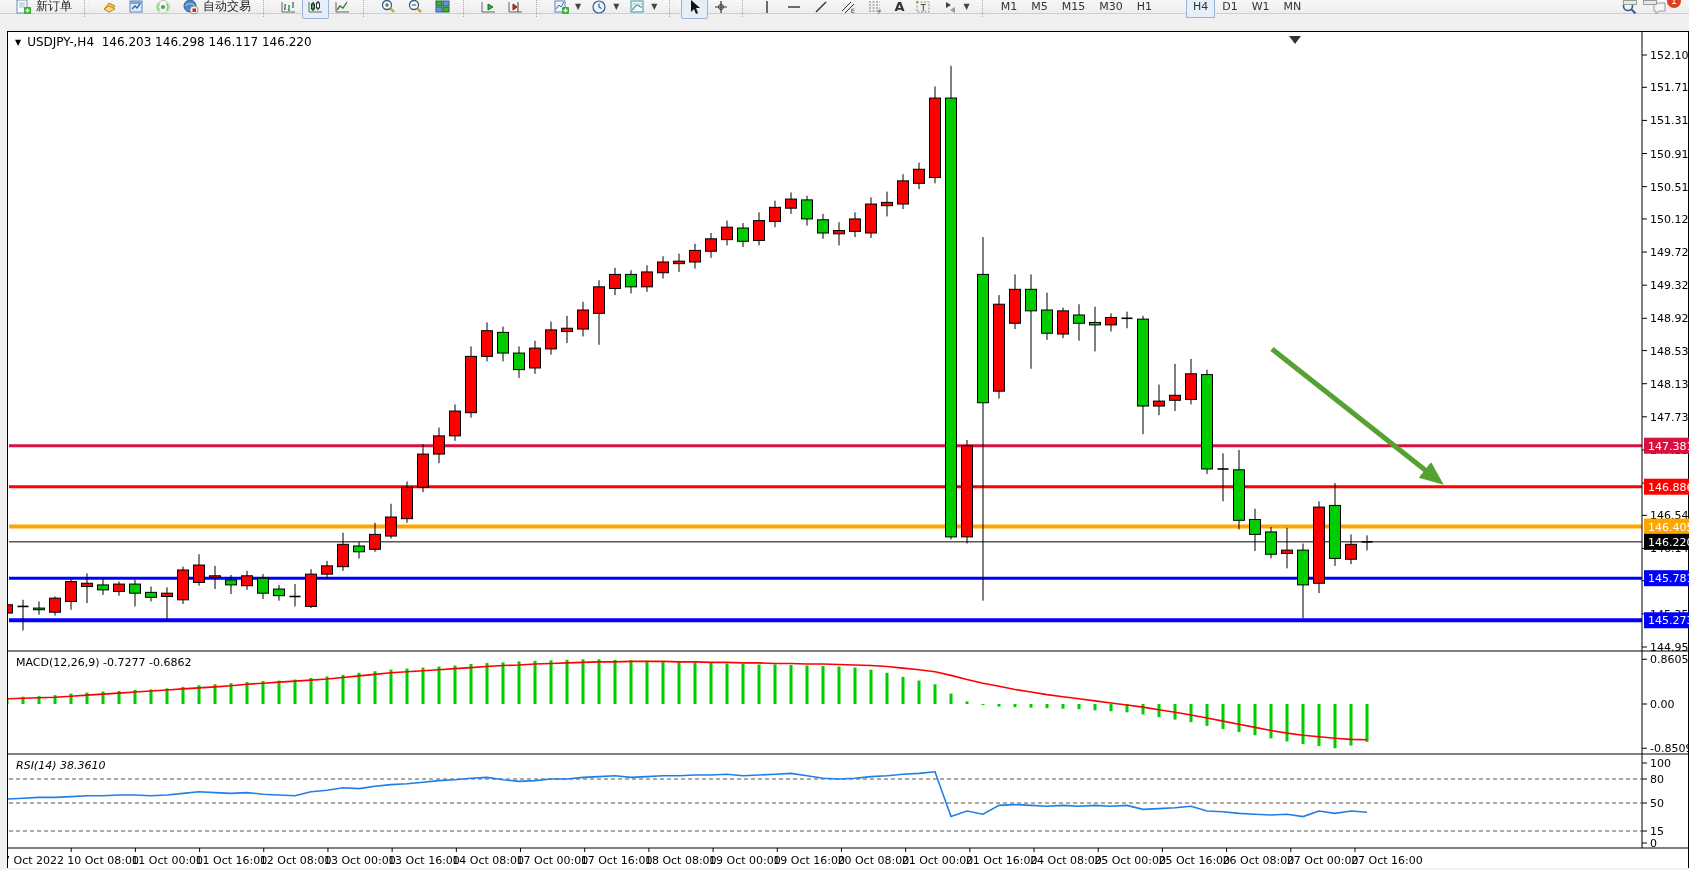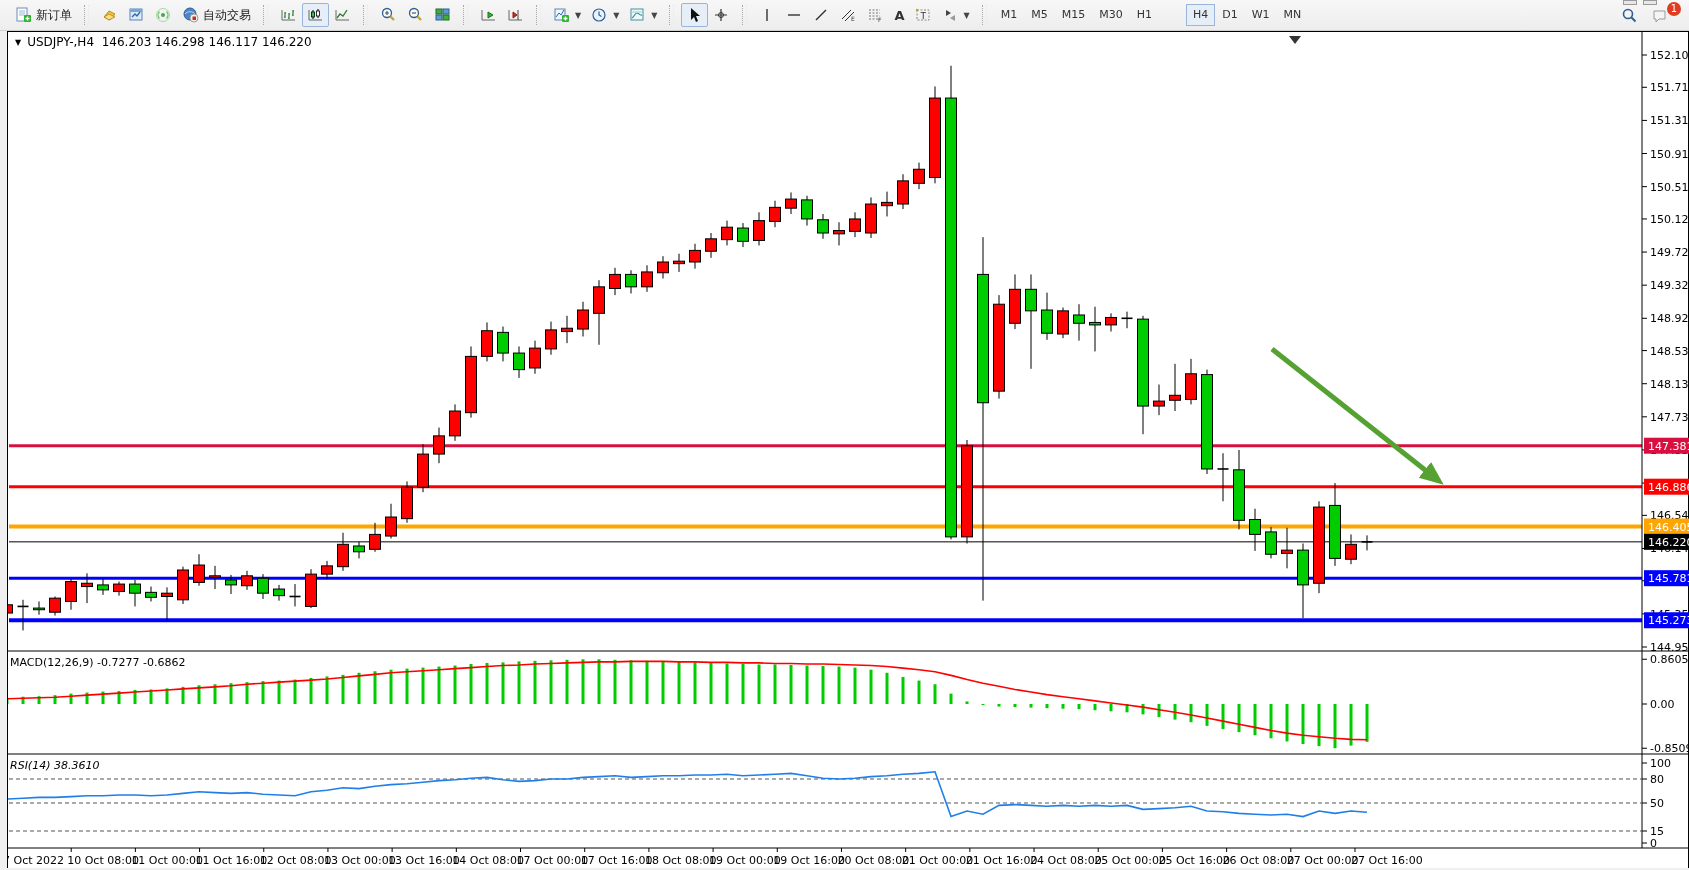--- a/index.html
+++ b/index.html
@@ -1,20 +1,20 @@
 <!DOCTYPE html>
 <html><head>
 <meta charset="utf-8">
 <style>
   * { margin:0; padding:0; box-sizing:border-box; }
   html,body { width:1689px; height:870px; overflow:hidden; background:#f0f0f0;
     font-family:"DejaVu Sans","Liberation Sans",sans-serif; }
 
   
-  .toolbar { position:absolute; left:0; top:0; width:1689px; height:31px;
+  .toolbar { position:absolute; left:0; top:0; width:1689px; height:14px;
     background:linear-gradient(#f7f7f7,#ededed); border-bottom:1px solid #cfcfcf;
     display:flex; align-items:center; padding:0 6px; }
   .tgroup { display:flex; align-items:center; height:100%; padding:0 4px; }
   .tsep { width:5px; height:20px; margin:0 3px; border-left:1px dotted #a8a8a8; border-right:1px dotted #e9e9e9; }
   .tbtn { display:flex; align-items:center; gap:4px; padding:2px 4px; height:24px;
     border:1px solid transparent; border-radius:2px; cursor:default; color:#222; font-size:12px; }
   .tbtn.pressed { border:1px solid #9ab5d9; background:#e6eef8; }
   .tbtn .drop { font-size:8px; color:#444; margin-left:1px; }
   .tf { font-size:11px; color:#333; padding:3px 6px; height:22px; border:1px solid transparent; }
   .tf.active { border:1px solid #9ab5d9; background:#e6eef8;margin-left:27px; }
@@ -23,21 +23,21 @@
   .right-tools { margin-left:auto; display:flex; align-items:center; gap:14px; padding-right:10px; }
   .badge { position:absolute; top:-5px; right:-8px; background:#e03c1f; color:#fff;
     border-radius:50%; width:14px; height:14px; font-size:10px; line-height:14px; text-align:center; }
   .winbtn { position:absolute; top:0; width:14px; height:5px; border:1px solid #9a9a9a; background:#e8e8e8; }
 
   
   .chart-frame { position:absolute; left:7px; top:31px; width:1682px; height:846px;
     background:#fff; border:1px solid #000; }
   .chart-title { position:absolute; left:7px; top:3px; font-size:12px; color:#000; z-index:5; background:#fff; padding-right:6px;}
   .chart-title .tri { font-size:8px; margin-right:6px; vertical-align:1px; }
-  .pane-label { position:absolute; left:2px; font-size:11px; color:#000; z-index:5; }
+  .pane-label { position:absolute; left:8px; font-size:11px; color:#000; z-index:5; }
   #macd-label { top:624px; }
   #rsi-label { top:727px;font-style:italic; }
   svg.canvas { position:absolute; left:0; top:0; }
   .bottom-strip { position:absolute; left:0; top:868px; width:1689px; height:2px; background:#f0f0f0; }
 </style>
 </head>
 <body>
 
 <div class="toolbar">
 

